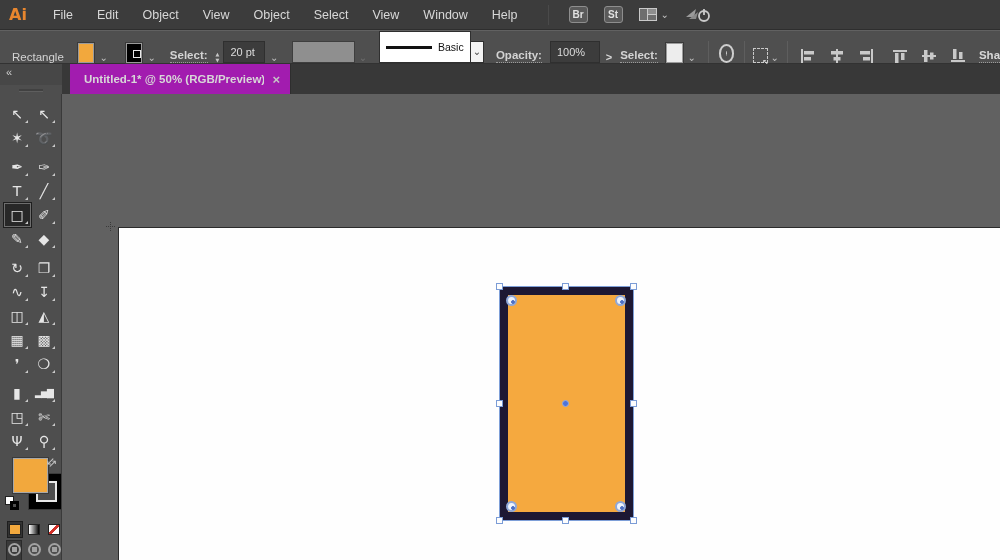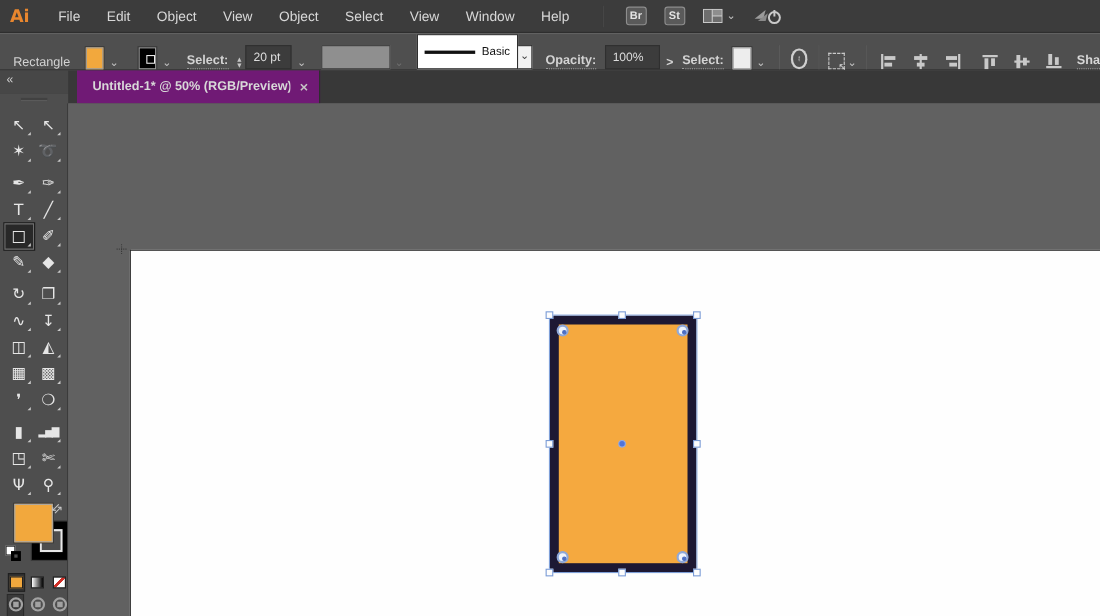--- a/index.html
+++ b/index.html
@@ -63,21 +63,21 @@
   .align-group svg { display:block; }
   .shape-link { color:#D8D8D8; font-size:11.5px; font-weight:700; margin-left:12px; white-space:nowrap; }
 
   
   .tabrow { position:absolute; left:0; top:64px; width:1000px; height:30px; background:#383838; }
   .collapse-cell { position:absolute; left:0; top:0; width:62px; height:21px; background:#474747;
     color:#CFCFCF; font-size:11px; padding:2px 0 0 6px; letter-spacing:-1px; }
   .panel-grip { position:absolute; left:0; top:21px; width:62px; height:9px; background:#4E4E4E; }
   .panel-grip::after { content:""; position:absolute; left:19px; top:4px; width:24px; height:2px;
     background:#414141; border-bottom:1px solid #5E5E5E; }
-  .doc-tab { position:absolute; left:70px; top:0; width:221px; height:30px; background:#701a75;
+  .doc-tab { position:absolute; left:70px; top:0; width:221px; height:30px; background:#a21caf;
     border-right:1px solid #2E2E2E; display:flex; align-items:center; padding:0 10px 0 14px;
     color:#D8D8D8; font-size:11.5px; font-weight:700; }
   .doc-tab .title { flex:1; white-space:nowrap; overflow:hidden; }
   .tab-close { color:#C6C6C6; font-size:13px; margin-left:8px; cursor:pointer; }
 
   
   .main { position:absolute; left:0; top:94px; width:1000px; height:466px; }
 
   
   .toolbar { position:absolute; left:0; top:0; width:62px; height:466px; background:#4E4E4E;

